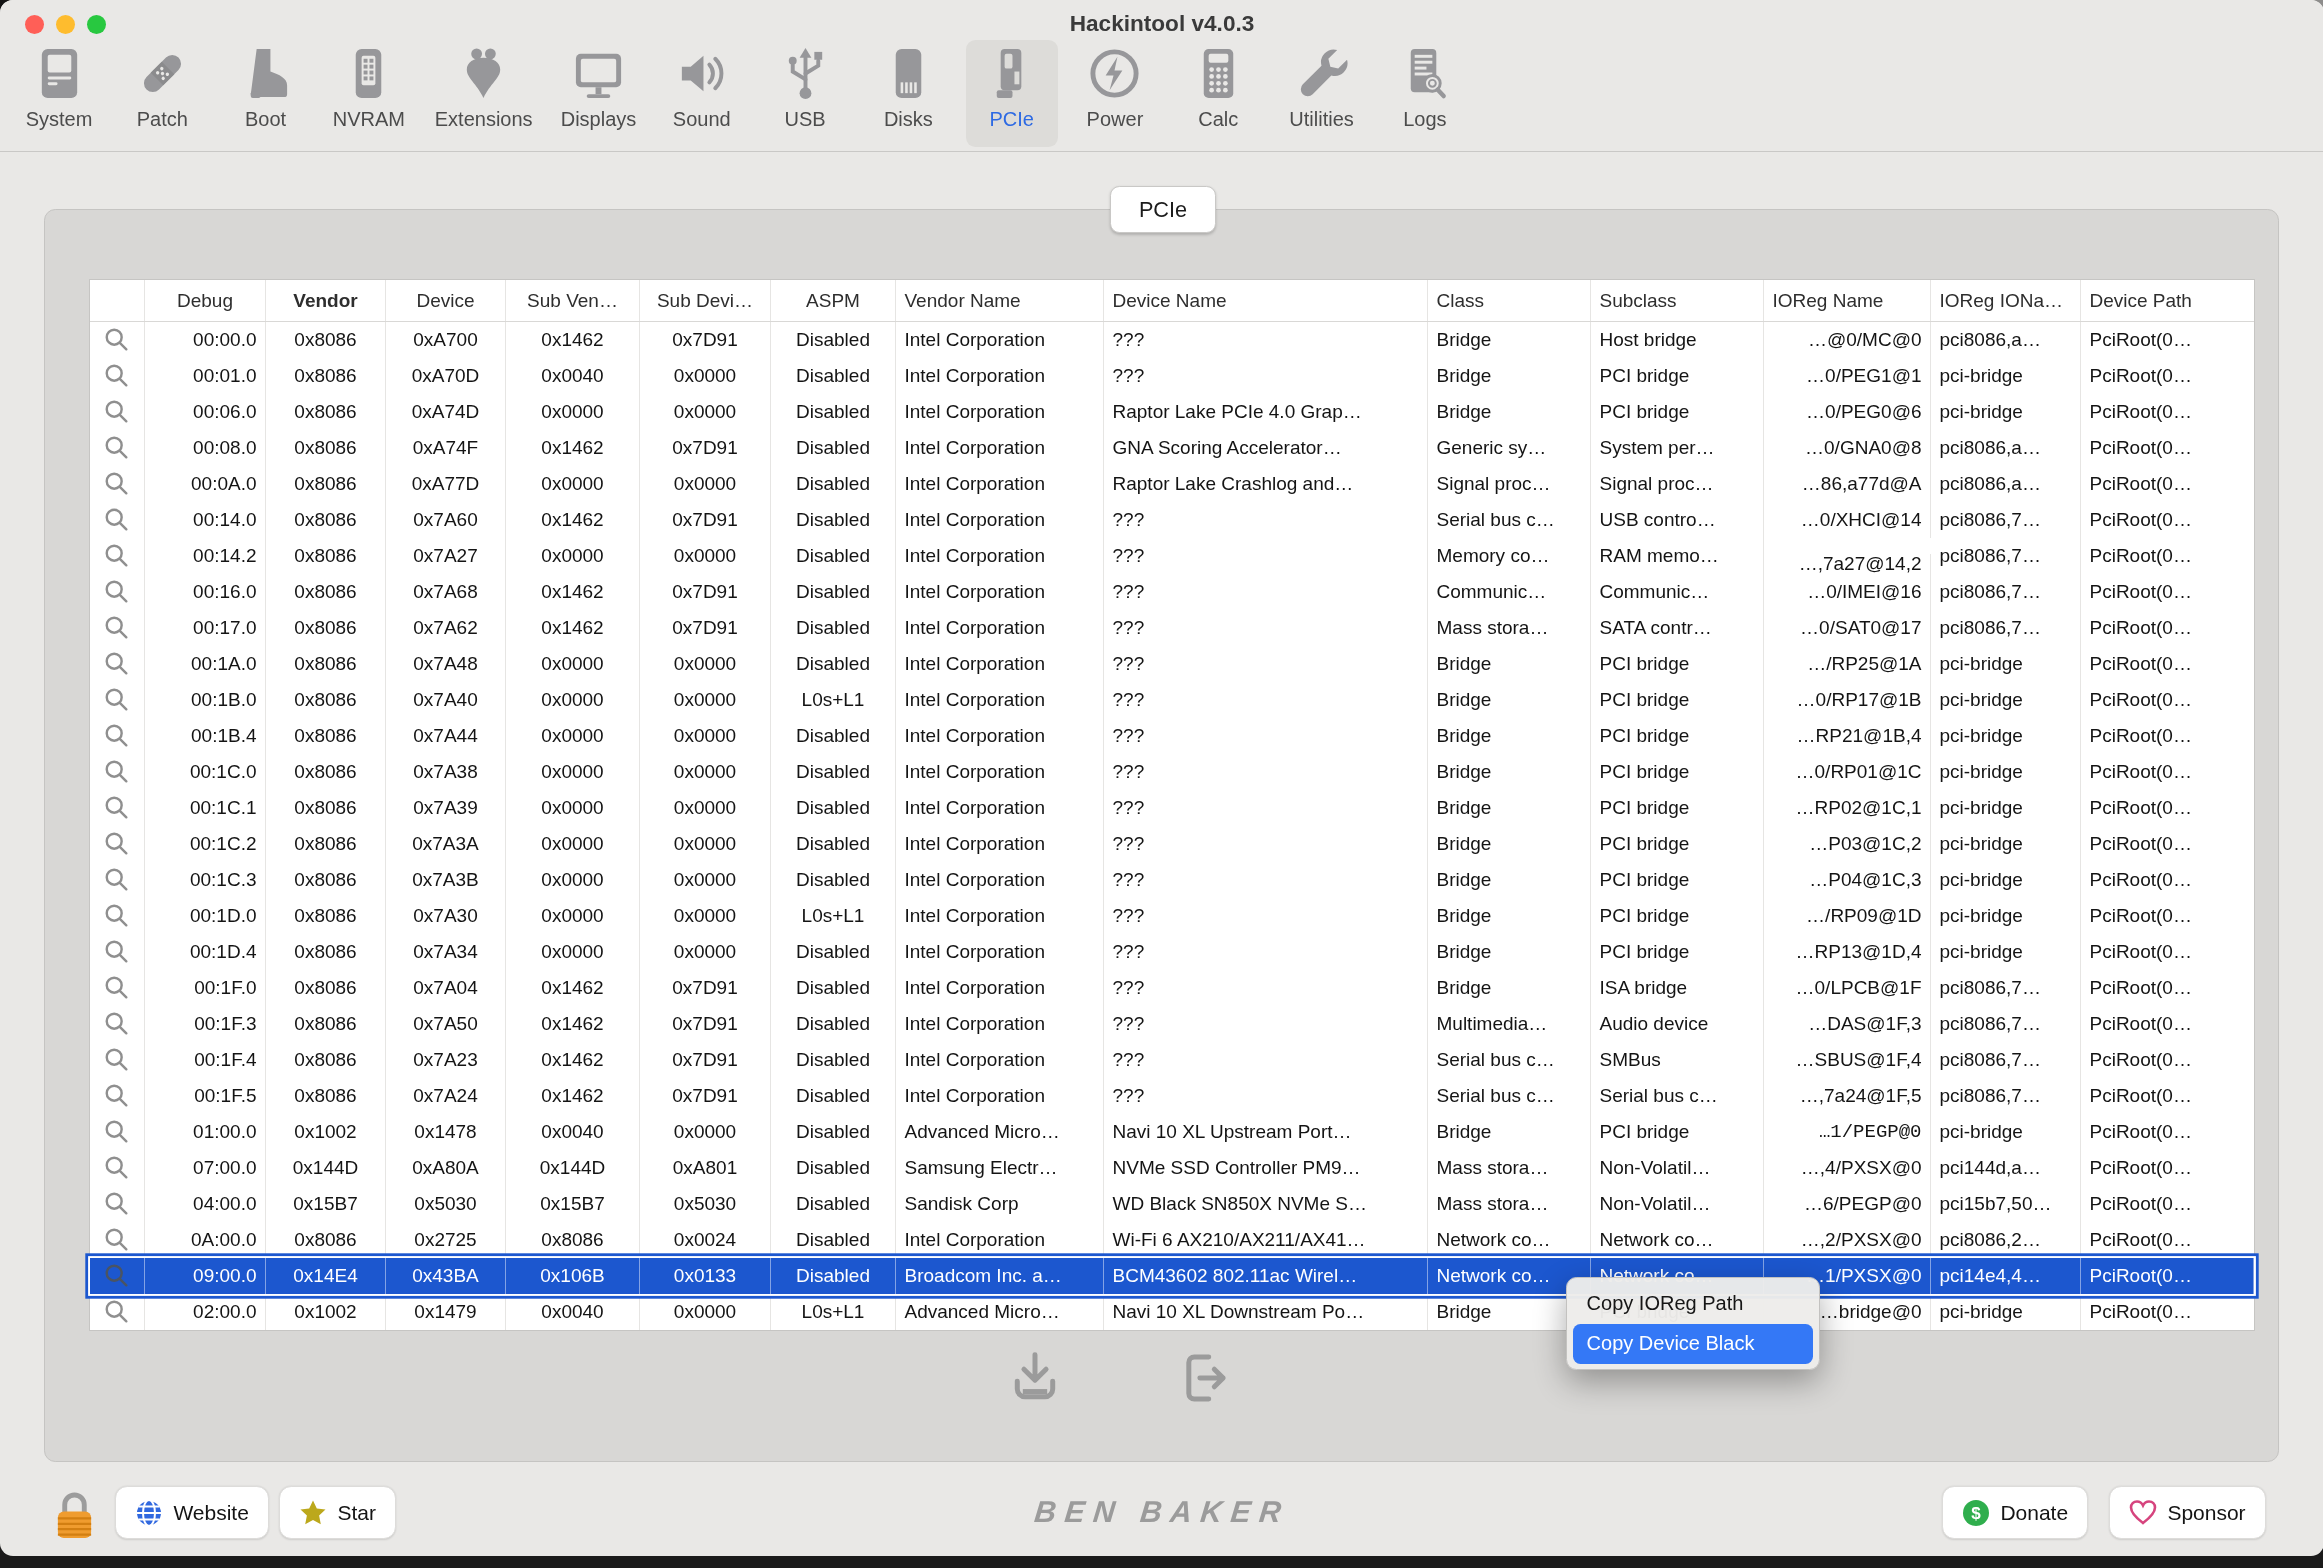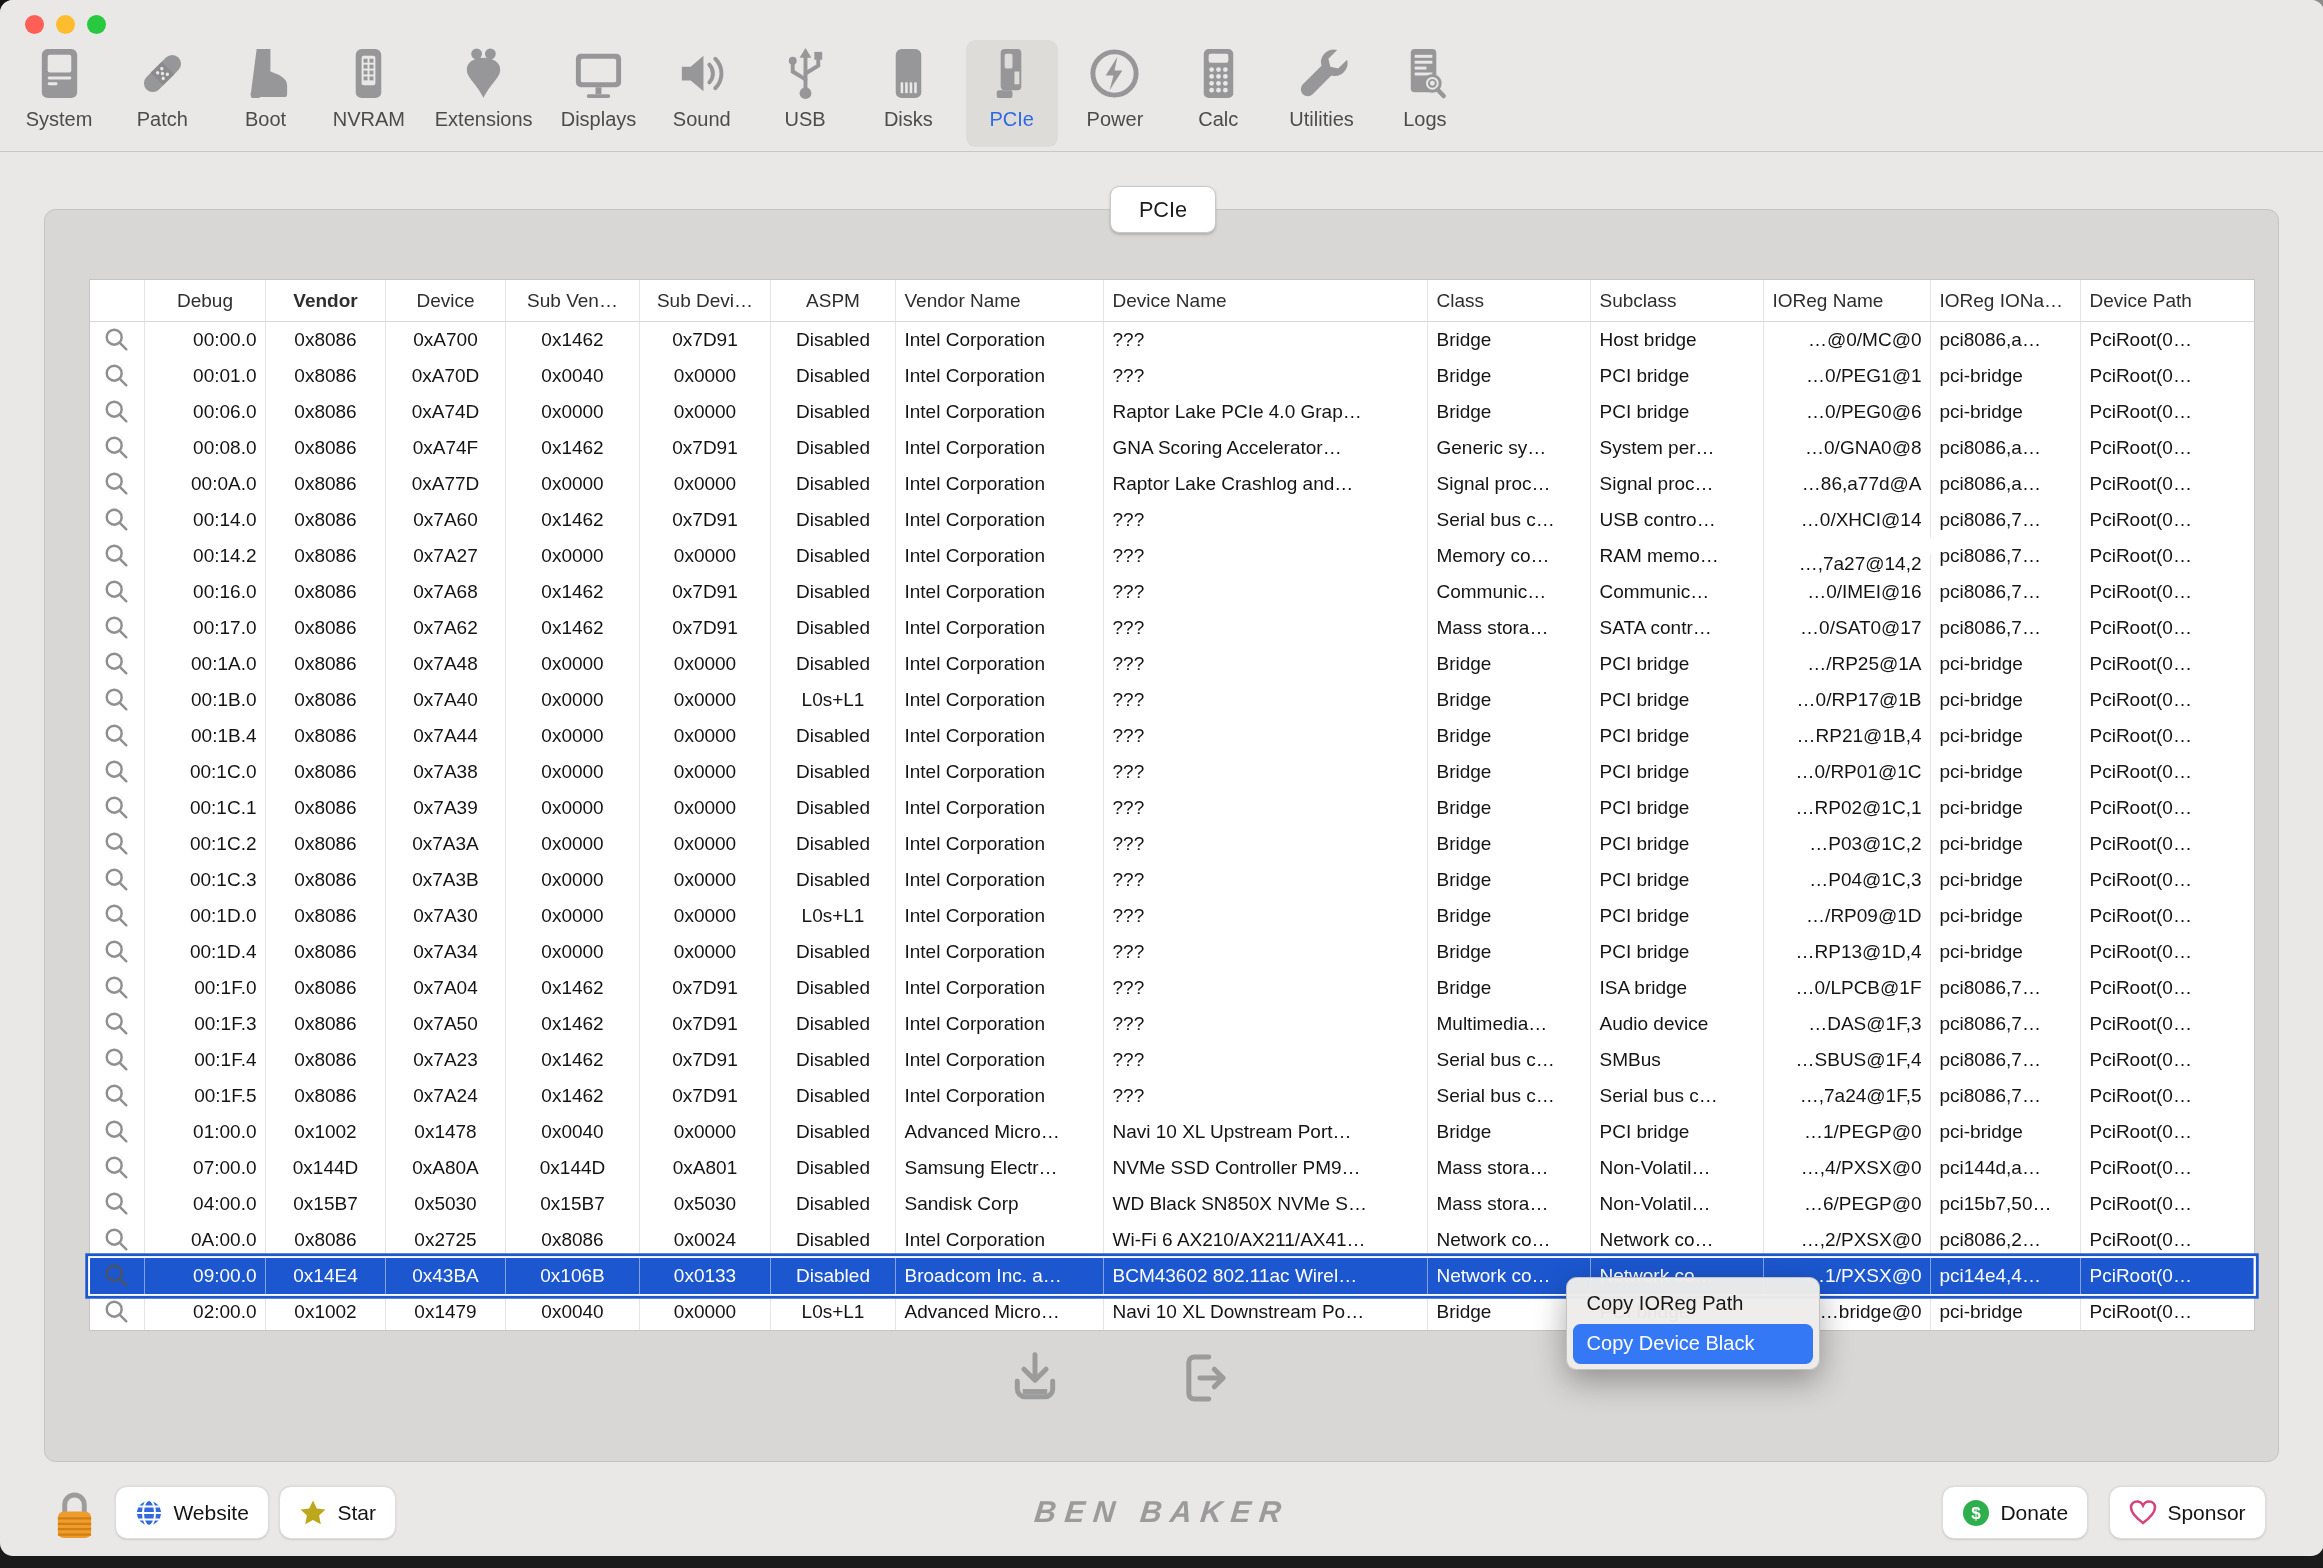--- a/index.html
+++ b/index.html
@@ -89,20 +89,21 @@
 <div class="bg-strip-right"></div>
 
 <div class="window">
 
   <div class="titlebar">
     <div class="traffic">
       <span class="tl-close"></span>
       <span class="tl-min"></span>
       <span class="tl-zoom"></span>
     </div>
+    <div class="win-title">Hackintool v4.0.3</div>
     <div class="toolbar" id="toolbar">
         <div class="tb-item">
           <div class="tb-icon">
             <svg width="55" height="55" viewBox="0 0 56 56">
               <rect x="10" y="3" width="36" height="50" rx="6" fill="#97979a"></rect>
               <rect x="16" y="9" width="24" height="18" rx="2" fill="#e9e8e6"></rect>
               <rect x="16" y="31" width="24" height="3" rx="1.5" fill="#e9e8e6"></rect>
               <rect x="16" y="37" width="10" height="3" rx="1.5" fill="#e9e8e6"></rect>
             </svg>
           </div>
@@ -824,21 +825,21 @@
           <div class="cell ar" style="flex: 0 0 121px;">01:00.0</div>
           <div class="cell ac" style="flex: 0 0 120px;">0x1002</div>
           <div class="cell ac" style="flex: 0 0 120px;">0x1478</div>
           <div class="cell ac" style="flex: 0 0 134px;">0x0040</div>
           <div class="cell ac" style="flex: 0 0 131px;">0x0000</div>
           <div class="cell ac" style="flex: 0 0 125px;">Disabled</div>
           <div class="cell al" style="flex: 0 0 208px;">Advanced Micro…</div>
           <div class="cell al" style="flex: 0 0 324px;">Navi 10 XL Upstream Port…</div>
           <div class="cell al" style="flex: 0 0 163px;">Bridge</div>
           <div class="cell al" style="flex: 0 0 173px;">PCI bridge</div>
-          <div class="cell ar" style="flex: 0 0 167px;">…1/PEGP@0</div>
+          <div class="cell ar" style="flex: 0 0 167px; font-family: Liberation Mono, monospace;">…1/PEGP@0</div>
           <div class="cell al" style="flex: 0 0 150px;">pci-bridge</div>
           <div class="cell al" style="flex: 1 1 0%;">PciRoot(0…</div>
         </div>
         <div class="trow">
           <div class="cell ac" style="flex: 0 0 55px;">
             <span class="mag-ic">
               <svg width="28" height="28" viewBox="0 0 30 30" fill="none">
                 <circle cx="12" cy="12" r="8" stroke="currentColor" stroke-width="2.6"></circle>
                 <path d="M18 18 l7 7" stroke="currentColor" stroke-width="2.6" stroke-linecap="round"></path>
               </svg>

